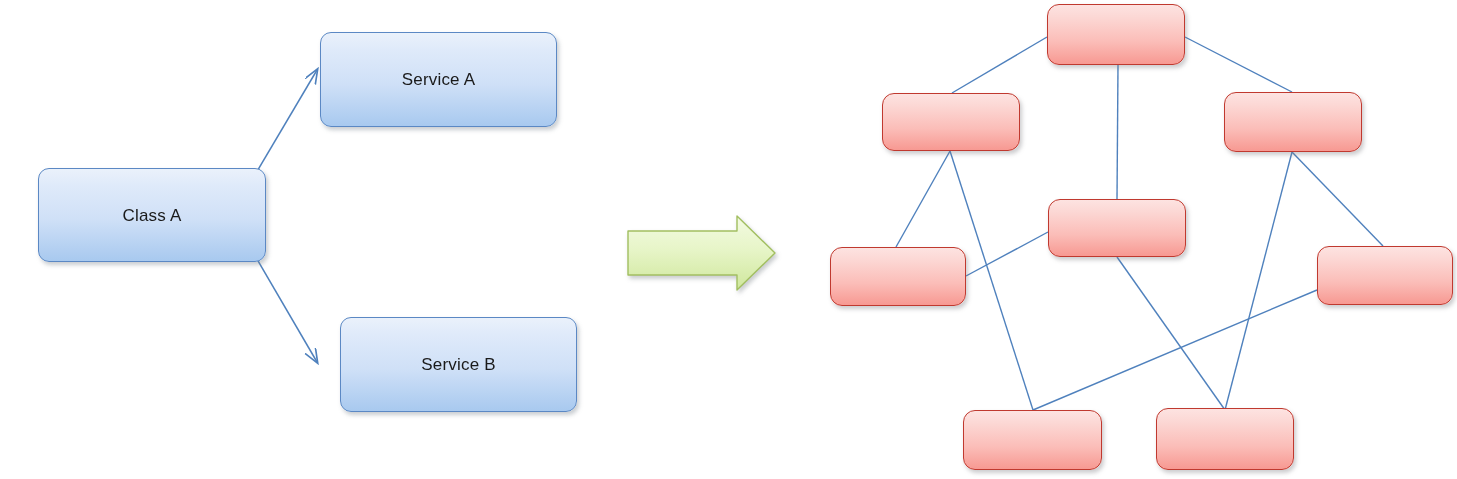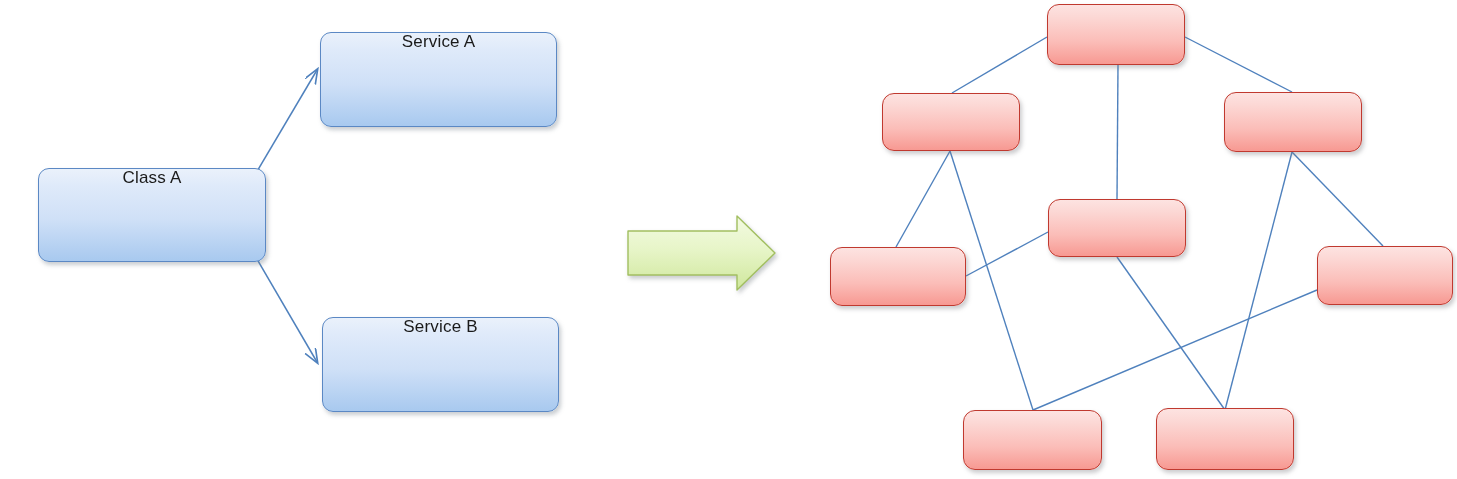--- a/index.html
+++ b/index.html
@@ -33,21 +33,21 @@
   
   .blue-box {
     position: absolute;
     z-index: 3;
     box-sizing: border-box;
     border: 1px solid #5b88c4;
     border-radius: 11px;
     background: linear-gradient(to bottom, #eaf1fb 0%, #dfeafa 18%, #cfe0f7 55%, #a8c9ef 100%);
     box-shadow: 2px 3px 4px rgba(120,130,140,0.40);
     display: flex;
-    align-items: flex-start;
+    align-items: center;
     justify-content: center;
   }
   .blue-box .box-label {
     font-size: 17px;
     color: #1a1a1a;
     font-family: "Liberation Sans", sans-serif;
     letter-spacing: 0.2px;
     line-height: 1;
     white-space: nowrap;
   }
@@ -97,21 +97,21 @@
       </g>
   </svg>
 
   <div id="blue-boxes">
       <div class="blue-box" style="left: 5px; top: 168px; width: 228px; height: 94px; margin-left: 33px;">
         <span class="box-label">Class A</span>
       </div>
       <div class="blue-box" style="left: 320px; top: 32px; width: 237px; height: 95px;">
         <span class="box-label">Service A</span>
       </div>
-      <div class="blue-box" style="left: 322px; top: 317px; width: 237px; height: 95px;">
+      <div class="blue-box" style="left: 340px; top: 317px; width: 237px; height: 95px;">
         <span class="box-label">Service B</span>
       </div>
     </div>
 
   <div class="green-arrow-wrap" id="transform-arrow" style="left: 627px; top: 215px;">
     <svg width="150" height="78" viewBox="0 0 150 78" xmlns="http://www.w3.org/2000/svg">
       <defs>
         <linearGradient id="greenGrad" x1="0" y1="0" x2="0" y2="1">
           <stop offset="0%" stop-color="#f3fae2"></stop>
           <stop offset="45%" stop-color="#e7f5c8"></stop>

